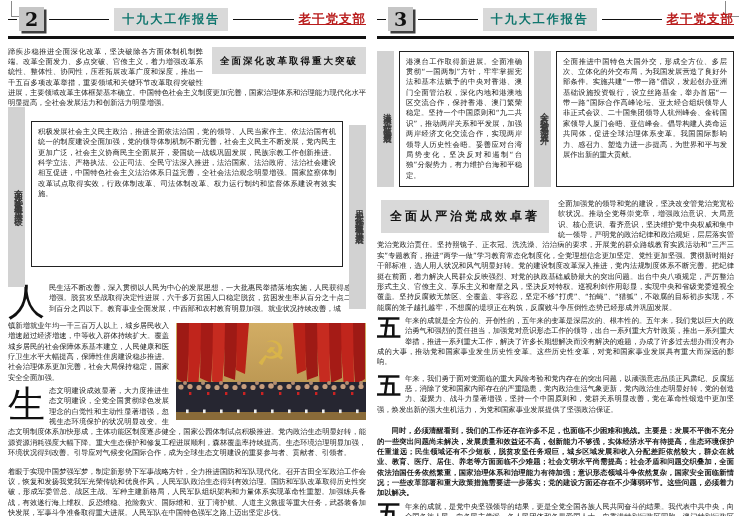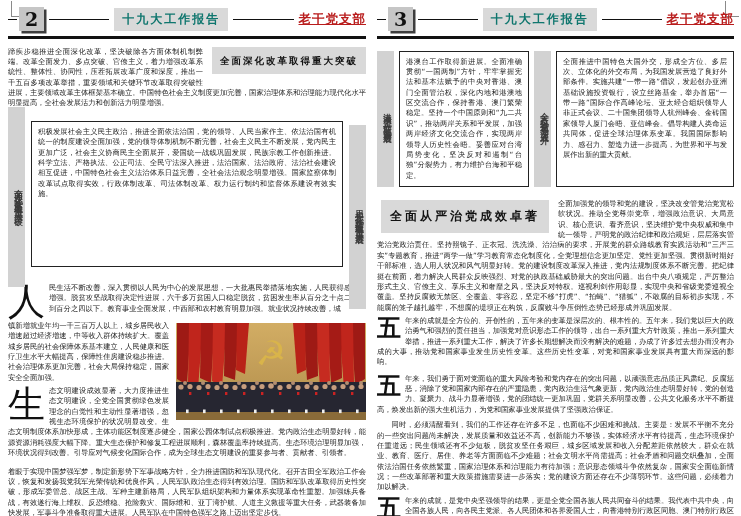--- a/index.html
+++ b/index.html
@@ -80,21 +80,21 @@
   .clearfix::after{content:"";display:block;clear:both;}
 
   
   .hmt-sec{display:flex;gap:5px;margin-top:12px;align-items:stretch;justify-content:center;}
   .hmt-sec .vbar{top:0;height:auto;}
   .hmt-sec .tbox{flex:none;}
   #box-hmt{width:116px;}
   #box-diplomacy{flex:1;}
   .party-sec{margin-top:12px;}
   .five-para{margin-top:3px;}
-  .indent2{text-indent:2em;margin-top:2px;}
+  .indent2{text-indent:2em;margin-top:8px;font-weight:bold;}
 </style>
 </head>
 <body>
 
 <div class="corner" id="corner-tl"></div>
 <div class="corner" id="corner-tr"></div>
 
 <div class="page" id="page-2">
   <div class="mast">
     <span class="pre-dash"></span>
@@ -243,21 +243,21 @@
   <div class="party-sec body-text clearfix">
     <div class="head-box float-l" style="margin-left:4px;">全面从严治党成效卓著</div>
     <span>全面加强党的领导和党的建设，坚决改变管党治党宽松软状况。推动全党尊崇党章，增强政治意识、大局意识、核心意识、看齐意识，坚决维护党中央权威和集中统一领导，严明党的政治纪律和政治规矩，层层落实管党治党政治责任。坚持照镜子、正衣冠、洗洗澡、治治病的要求，开展党的群众路线教育实践活动和“三严三实”专题教育，推进“两学一做”学习教育常态化制度化，全党理想信念更加坚定、党性更加坚强。贯彻新时期好干部标准，选人用人状况和风气明显好转。党的建设制度改革深入推进，党内法规制度体系不断完善。把纪律挺在前面，着力解决人民群众反映强烈、对党的执政基础威胁最大的突出问题。出台中央八项规定，严厉整治形式主义、官僚主义、享乐主义和奢靡之风，坚决反对特权。巡视利剑作用彰显，实现中央和省级党委巡视全覆盖。坚持反腐败无禁区、全覆盖、零容忍，坚定不移“打虎”、“拍蝇”、“猎狐”，不敢腐的目标初步实现，不能腐的笼子越扎越牢，不想腐的堤坝正在构筑，反腐败斗争压倒性态势已经形成并巩固发展。</span>
   </div>
 
   <div class="five-para body-text clearfix">
     <p><span class="fivecap">五</span><span>年来的成就是全方位的、开创性的，五年来的变革是深层次的、根本性的。五年来，我们党以巨大的政治勇气和强烈的责任担当，加强党对意识形态工作的领导，出台一系列重大方针政策，推出一系列重大举措，推进一系列重大工作，解决了许多长期想解决而没有解决的难题，办成了许多过去想办而没有办成的大事，推动党和国家事业发生历史性变革。这些历史性变革，对党和国家事业发展具有重大而深远的影响。</span></p>
   </div>
 
   <div class="five-para body-text clearfix">
-    <p><span class="fivecap">五</span><span>年来，我们勇于面对党面临的重大风险考验和党内存在的突出问题，以顽强意志品质正风肃纪、反腐惩恶，消除了党和国家内部存在的严重隐患，党内政治生活气象更新，党内政治生态明显好转，党的创造力、凝聚力、战斗力显著增强，党的团结统一更加巩固，党群关系明显改善，公共文化服务水平不断提高，焕发出新的强大生机活力，为党和国家事业发展提供了坚强政治保证。</span></p>
+    <p><span class="fivecap">五</span><span>年来，我们勇于面对党面临的重大风险考验和党内存在的突出问题，以顽强意志品质正风肃纪、反腐惩恶，消除了党和国家内部存在的严重隐患，党内政治生活气象更新，党内政治生态明显好转，党的创造力、凝聚力、战斗力显著增强，坚持一个中国原则和，党群关系明显改善，党在革命性锻造中更加坚强，焕发出新的强大生机活力，为党和国家事业发展提供了坚强政治保证。</span></p>
   </div>
 
   <div class="body-text indent2">
     <span>同时，必须清醒看到，我们的工作还存在许多不足，也面临不少困难和挑战。主要是：发展不平衡不充分的一些突出问题尚未解决，发展质量和效益还不高，创新能力不够强，实体经济水平有待提高，生态环境保护任重道远；民生领域还有不少短板，脱贫攻坚任务艰巨，城乡区域发展和收入分配差距依然较大，群众在就业、教育、医疗、居住、养老等方面面临不少难题；社会文明水平尚需提高；社会矛盾和问题交织叠加，全面依法治国任务依然繁重，国家治理体系和治理能力有待加强；意识形态领域斗争依然复杂，国家安全面临新情况；一些改革部署和重大政策措施需要进一步落实；党的建设方面还存在不少薄弱环节。这些问题，必须着力加以解决。</span>
   </div>
 
   <div class="five-para body-text clearfix">
     <p><span class="fivecap">五</span><span>年来的成就，是党中央坚强领导的结果，更是全党全国各族人民共同奋斗的结果。我代表中共中央，向全国各族人民，向各民主党派、各人民团体和各界爱国人士，向香港特别行政区同胞、澳门特别行政区同胞和台湾同胞以及广大侨胞，向关心和支持中国现代化建设的各国朋友，表示衷心的感谢！</span></p>
   </div>
 </div>

